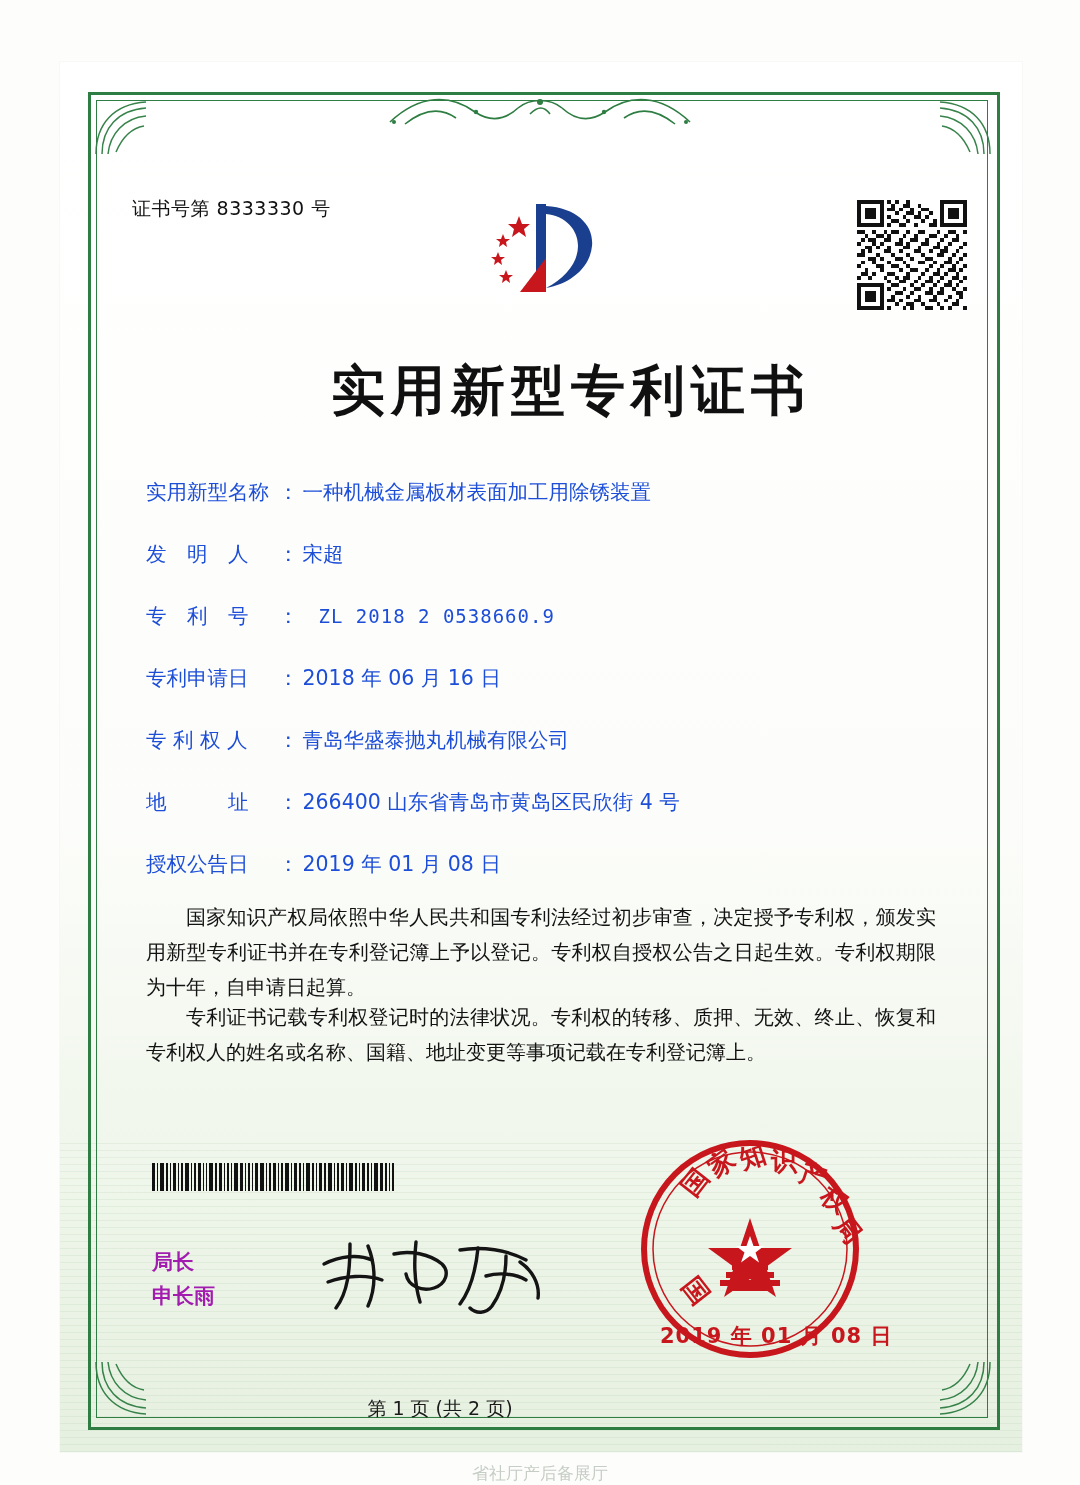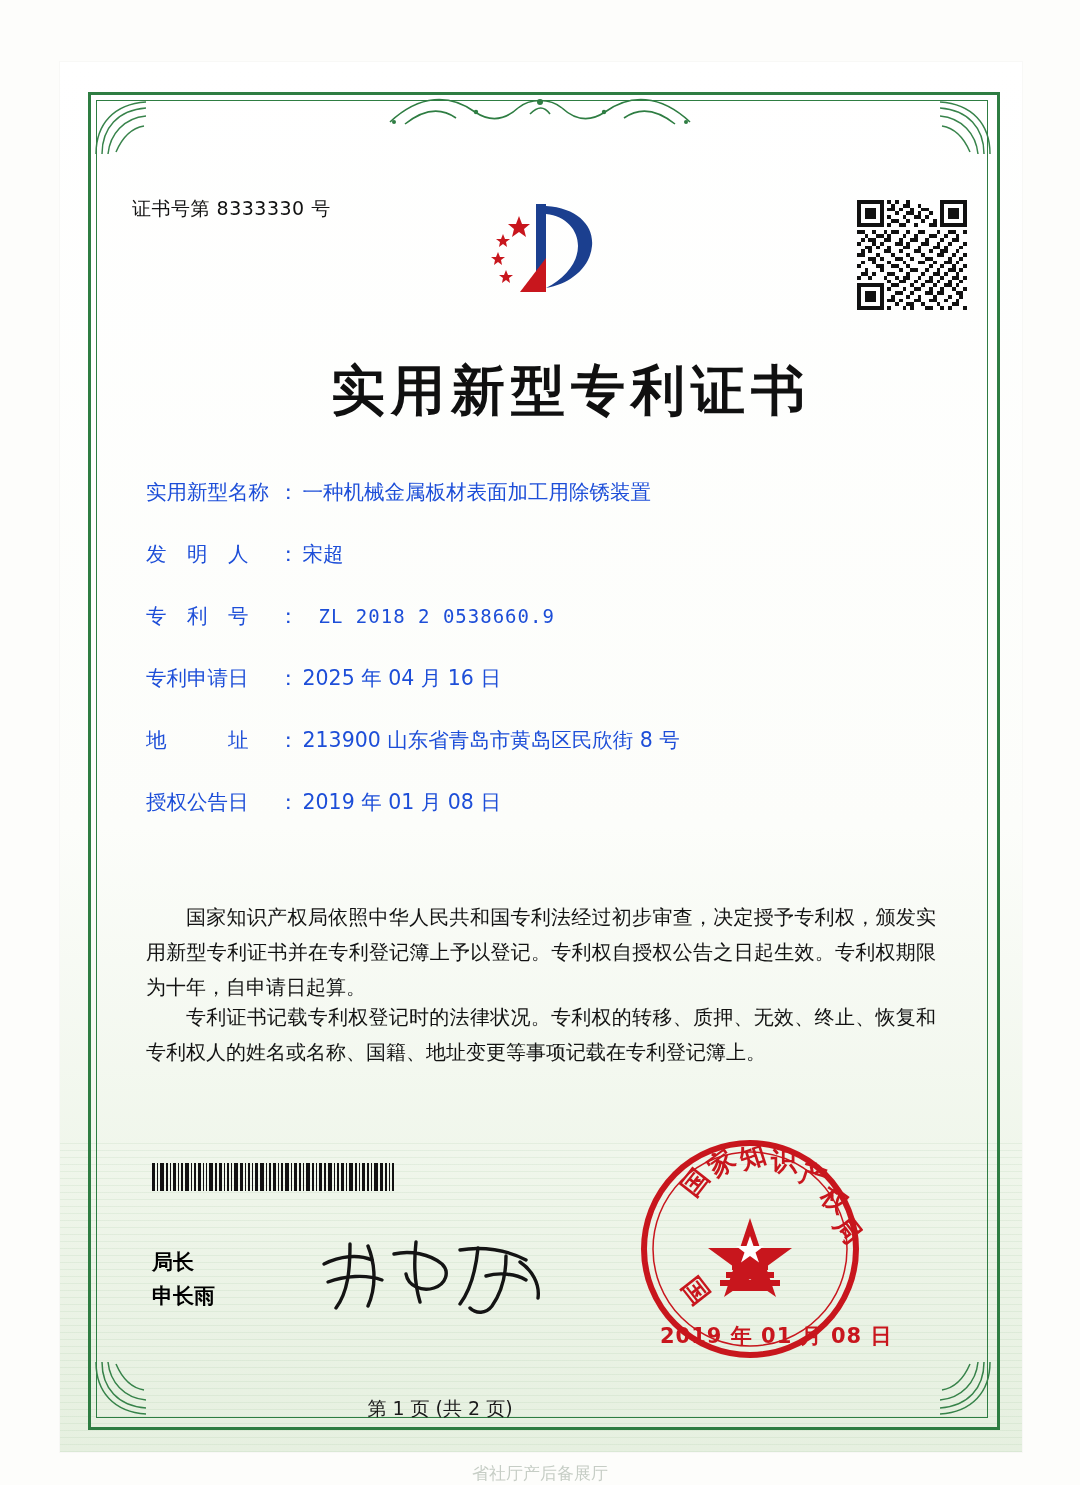--- a/index.html
+++ b/index.html
@@ -163,21 +163,21 @@
     vertical-align: top;
   }
 
   
   .sig-label {
     position: absolute;
     left: 152px; top: 1245px;
     font-size: 21px;
     font-weight: 700;
     line-height: 34px;
-    color: #000000;
+    color: #a21caf;
   }
   .sig-script {
     position: absolute;
     left: 310px; top: 1230px;
     width: 250px; height: 90px;
   }
 
   
   .seal {
     position: absolute;
@@ -496,24 +496,27 @@
     <div class="row">
       <span class="label">实用新型名称</span><span class="colon">：</span><span class="value">一种机械金属板材表面加工用除锈装置</span>
     </div>
     <div class="row">
       <span class="label">发　明　人</span><span class="colon">：</span><span class="value">宋超</span>
     </div>
     <div class="row">
       <span class="label">专　利　号</span><span class="colon">：</span><span class="value mono">ZL 2018 2 0538660.9</span>
     </div>
     <div class="row">
-      <span class="label">专利申请日</span><span class="colon">：</span><span class="value">2025 年 04 月 16 日</span>
-    </div>
-    <div class="row">
-      <span class="label">地　　　址</span><span class="colon">：</span><span class="value">213900 山东省青岛市黄岛区民欣街 8 号</span>
+      <span class="label">专利申请日</span><span class="colon">：</span><span class="value">2018 年 06 月 16 日</span>
+    </div>
+    <div class="row">
+      <span class="label">专 利 权 人</span><span class="colon">：</span><span class="value">青岛华盛泰抛丸机械有限公司</span>
+    </div>
+    <div class="row">
+      <span class="label">地　　　址</span><span class="colon">：</span><span class="value">266400 山东省青岛市黄岛区民欣街 4 号</span>
     </div>
     <div class="row">
       <span class="label">授权公告日</span><span class="colon">：</span><span class="value">2019 年 01 月 08 日</span>
     </div>
   </div>
 
   <div class="para para2">专利证书记载专利权登记时的法律状况。专利权的转移、质押、无效、终止、恢复和专利权人的姓名或名称、国籍、地址变更等事项记载在专利登记簿上。</div>
   <div class="para para1">国家知识产权局依照中华人民共和国专利法经过初步审查，决定授予专利权，颁发实用新型专利证书并在专利登记簿上予以登记。专利权自授权公告之日起生效。专利权期限为十年，自申请日起算。</div>
 
   <div class="barcode">

